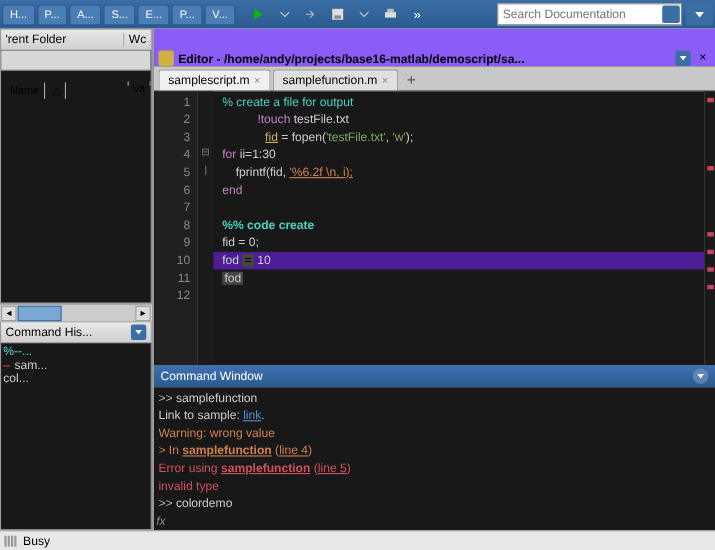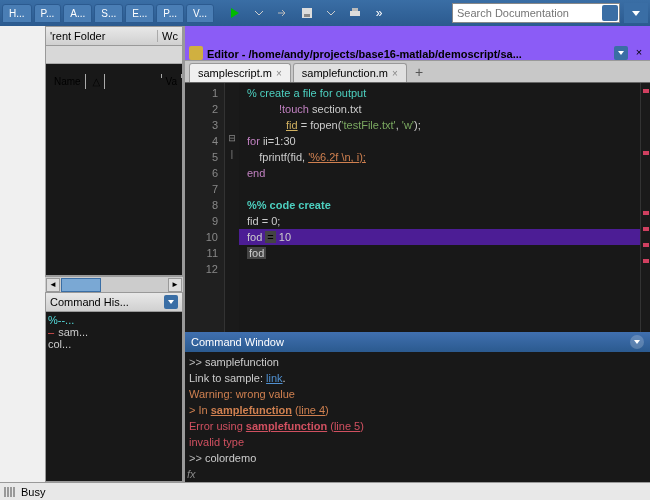--- a/index.html
+++ b/index.html
@@ -6,21 +6,21 @@
 body { width: 650px; height: 500px; background: #f0f0f0; display: flex; flex-direction: column; overflow: hidden; }
 .topbar { height: 26px; background: linear-gradient(#3a6ea5, #2b5a8f); display: flex; align-items: center; padding: 0 2px; gap: 2px; }
 .tab-btn { background: #4a7eb5; color: #fff; border: 1px solid #2b5a8f; border-radius: 3px 3px 0 0; padding: 3px 6px; font-size: 10px; cursor: pointer; }
 .toolbar-icon { width: 22px; height: 22px; display: flex; align-items: center; justify-content: center; cursor: pointer; border-radius: 2px; }
 .play { width: 0; height: 0; border-left: 8px solid #0b0; border-top: 5px solid transparent; border-bottom: 5px solid transparent; }
 .search-box { flex: 1; max-width: 185px; height: 20px; background: #fff; border: 1px solid #888; padding: 0 20px 0 4px; margin-left: auto; font-size: 11px; position: relative; }
 .search-wrap { position: relative; margin-left: auto; display: flex; align-items: center; }
 .search-btn { position: absolute; right: 2px; top: 2px; width: 16px; height: 16px; background: #3a6ea5; border-radius: 2px; cursor: pointer; }
 .down-arrow { width: 24px; height: 20px; background: #3a6ea5; display: flex; align-items: center; justify-content: center; margin-left: 2px; cursor: pointer; }
 .down-arrow::after { content: ""; border-left: 4px solid transparent; border-right: 4px solid transparent; border-top: 5px solid #fff; }
-.main { flex: 1; display: flex; overflow: hidden; padding-left: 45px; }
+.main { flex: 1; display: flex; overflow: hidden; }
 .left-col { width: 140px; display: flex; flex-direction: column; border-right: 2px solid #999; }
 .panel-head { height: 20px; background: linear-gradient(#e8e8e8, #d0d0d0); border: 1px solid #999; display: flex; align-items: center; padding: 0 4px; font-size: 11px; }
 .panel-head .chev { margin-left: auto; width: 14px; height: 14px; background: #3a6ea5; border-radius: 2px; display: flex; align-items: center; justify-content: center; cursor: pointer; }
 .panel-head .chev::after { content: ""; border-left: 3px solid transparent; border-right: 3px solid transparent; border-top: 4px solid #fff; }
 .folder-body { flex: 1; background: #181818; border: 1px solid #999; border-top: none; overflow: hidden; }
 .folder-header { height: 18px; background: #d8d8d8; display: flex; border-bottom: 1px solid #aaa; }
 .folder-header span { padding: 2px 4px; border-right: 1px solid #aaa; font-size: 10px; margin-top: 28px; }
 .folder-header span:first-child { flex: 1; }
 .hscroll { height: 16px; background: #ccc; border-top: 1px solid #999; position: relative; }
 .hscroll-btn { position: absolute; width: 14px; height: 14px; top: 1px; background: #ddd; border: 1px solid #999; text-align: center; font-size: 8px; line-height: 12px; }
@@ -203,21 +203,21 @@
           <div></div>
           <div></div>
           <div></div>
           <div></div>
           <div></div>
           <div></div>
           <div></div>
         </div>
       <div class="code" id="code">
           <div class="code-line"><span class="c-comment">% create a file for output</span></div>
-          <div class="code-line"><span class="c-bang">!touch</span> <span class="c-plain">section.txt</span></div>
+          <div class="code-line"><span class="c-bang">!touch</span> <span class="c-plain">testFile.txt</span></div>
           <div class="code-line"><span class="c-var" style="text-decoration:underline">fid</span> <span class="c-plain">= fopen(</span><span class="c-str">'testFile.txt'</span><span class="c-plain">, </span><span class="c-str">'w'</span><span class="c-plain">);</span></div>
           <div class="code-line"><span class="c-kw">for</span> <span class="c-plain">ii=1:30</span></div>
           <div class="code-line">    <span class="c-plain">fprintf(fid, </span><span class="c-fmt">'%6.2f \n, i);</span></div>
           <div class="code-line"><span class="c-kw">end</span></div>
           <div class="code-line"></div>
           <div class="code-line"><span class="c-section">%% code create</span></div>
           <div class="code-line"><span class="c-plain">fid = 0;</span></div>
           <div class="code-line hl"><span class="c-plain">fod </span><span class="c-box">=</span><span class="c-plain"> 10</span></div>
           <div class="code-line"><span class="c-box c-plain">fod</span></div>
           <div class="code-line"></div>

